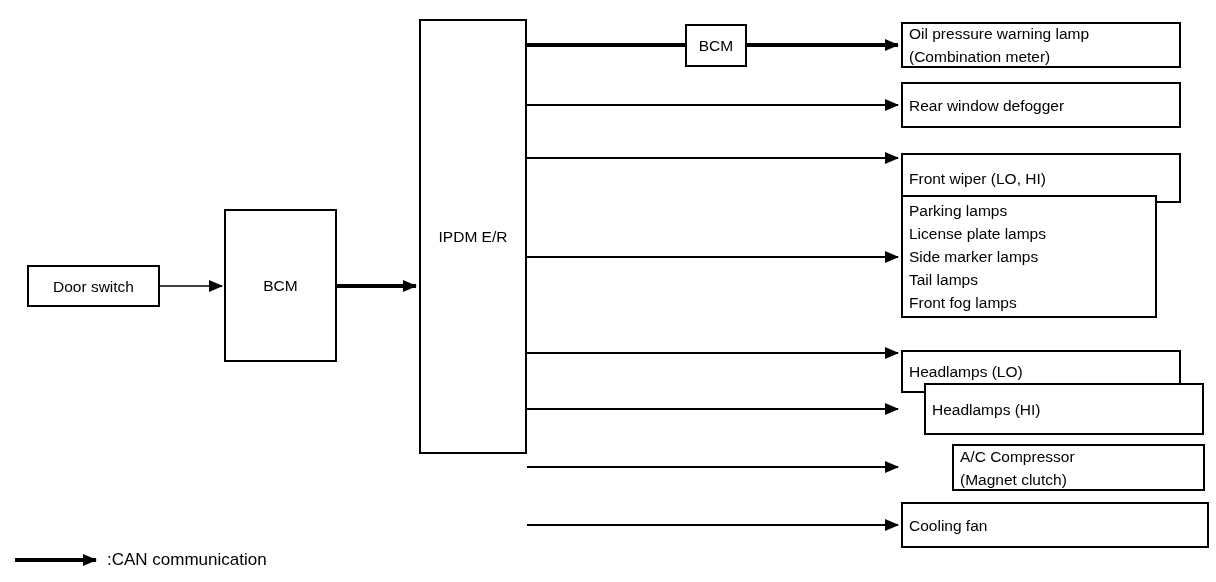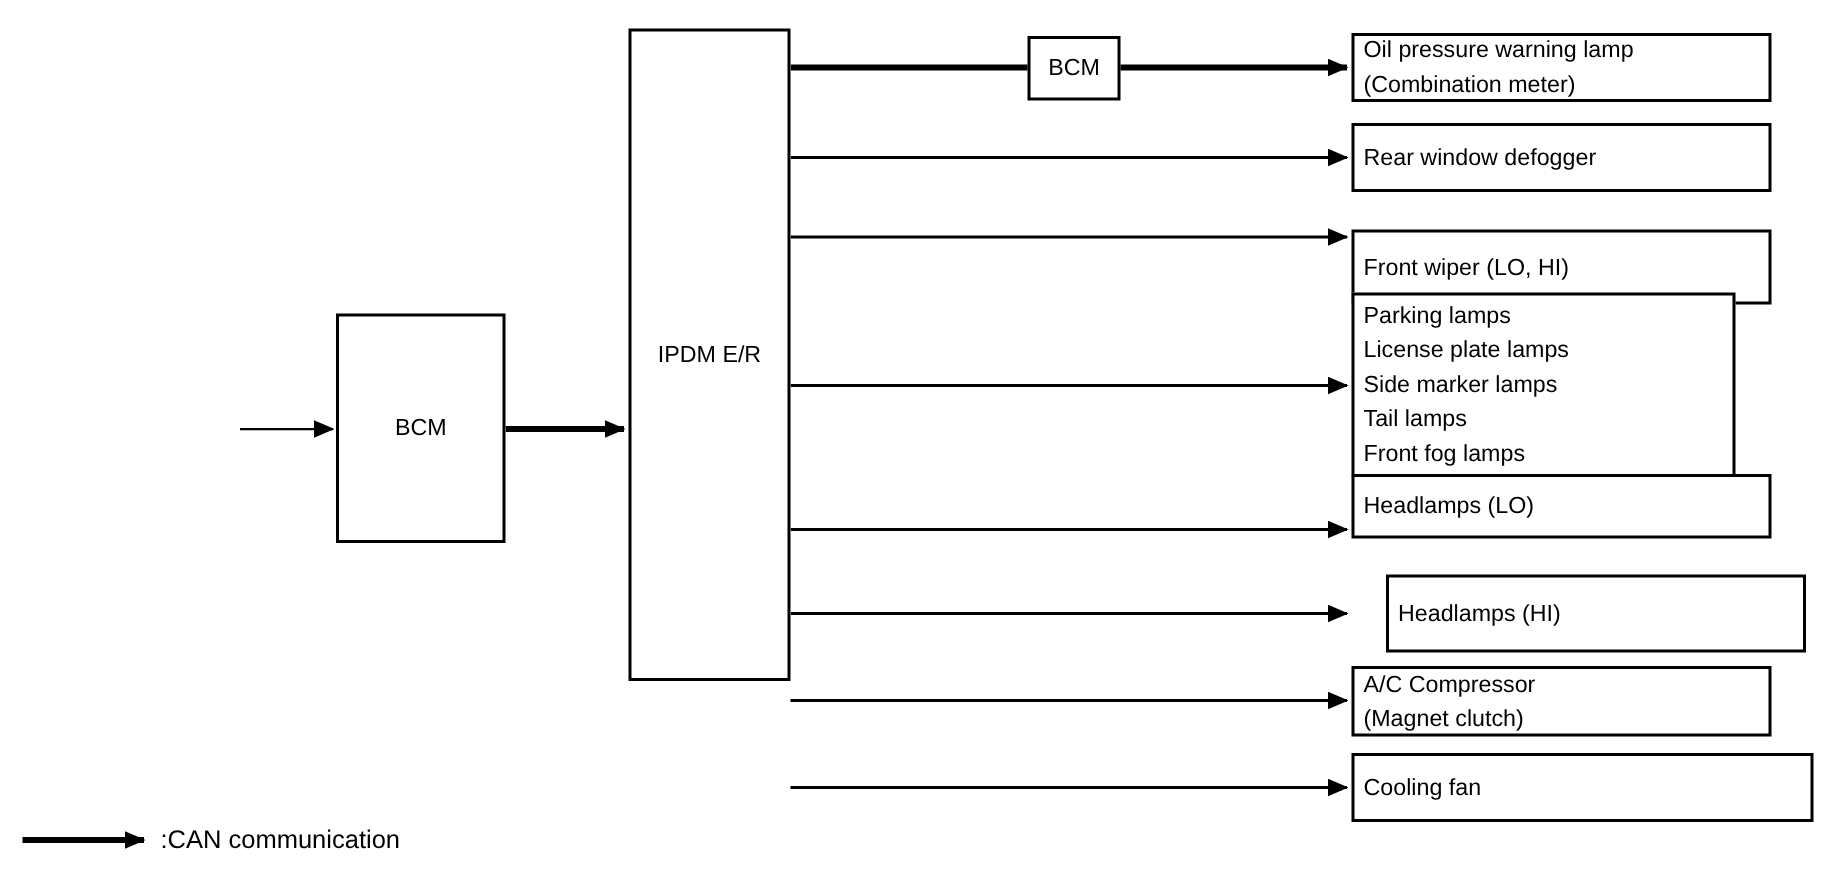--- a/index.html
+++ b/index.html
@@ -73,20 +73,23 @@
 
     <line x1="527" y1="409" x2="898" y2="409" stroke="#000000" stroke-width="2" marker-end="url(#arrow)"></line>
 
     <line x1="527" y1="467" x2="898" y2="467" stroke="#000000" stroke-width="2" marker-end="url(#arrow)"></line>
 
     <line x1="527" y1="525" x2="898" y2="525" stroke="#000000" stroke-width="2" marker-end="url(#arrow)"></line>
 
     <line x1="15" y1="560" x2="96" y2="560" stroke="#000000" stroke-width="4" marker-end="url(#arrow)"></line>
   </svg>
 
+  <div class="box centered" style="left:27px; top:265px; width:133px; height:42px;">
+    <span>Door switch</span>
+  </div>
 
   <div class="box centered" style="left:224px; top:209px; width:113px; height:153px;">
     <span>BCM</span>
   </div>
 
   <div class="box centered" style="left:419px; top:19px; width:108px; height:435px;">
     <span>IPDM E/R</span>
   </div>
 
   <div class="box centered" style="left:685px; top:24px; width:62px; height:43px;">
@@ -107,29 +110,29 @@
   </div>
 
   <div class="box out" style="left:901px; top:195px; width:256px; height:123px;">
     <span>Parking lamps
 License plate lamps
 Side marker lamps
 Tail lamps
 Front fog lamps</span>
   </div>
 
-  <div class="box out" style="left:901px; top:316px; width:280px; height:43px;">
+  <div class="box out" style="left:901px; top:350px; width:280px; height:43px;">
     <span>Headlamps (LO)</span>
   </div>
 
   <div class="box out" style="left:924px; top:383px; width:280px; height:52px;">
     <span>Headlamps (HI)</span>
   </div>
 
-  <div class="box out" style="left:901px; top:444px; width:280px; height:47px;">
+  <div class="box out" style="left:952px; top:444px; width:253px; height:47px;">
     <span>A/C Compressor
 (Magnet clutch)</span>
   </div>
 
   <div class="box out" style="left:901px; top:502px; width:308px; height:46px;">
     <span>Cooling fan</span>
   </div>
 
   <div class="legend-label" style="left:107px; top:549px;">:CAN communication</div>
 

